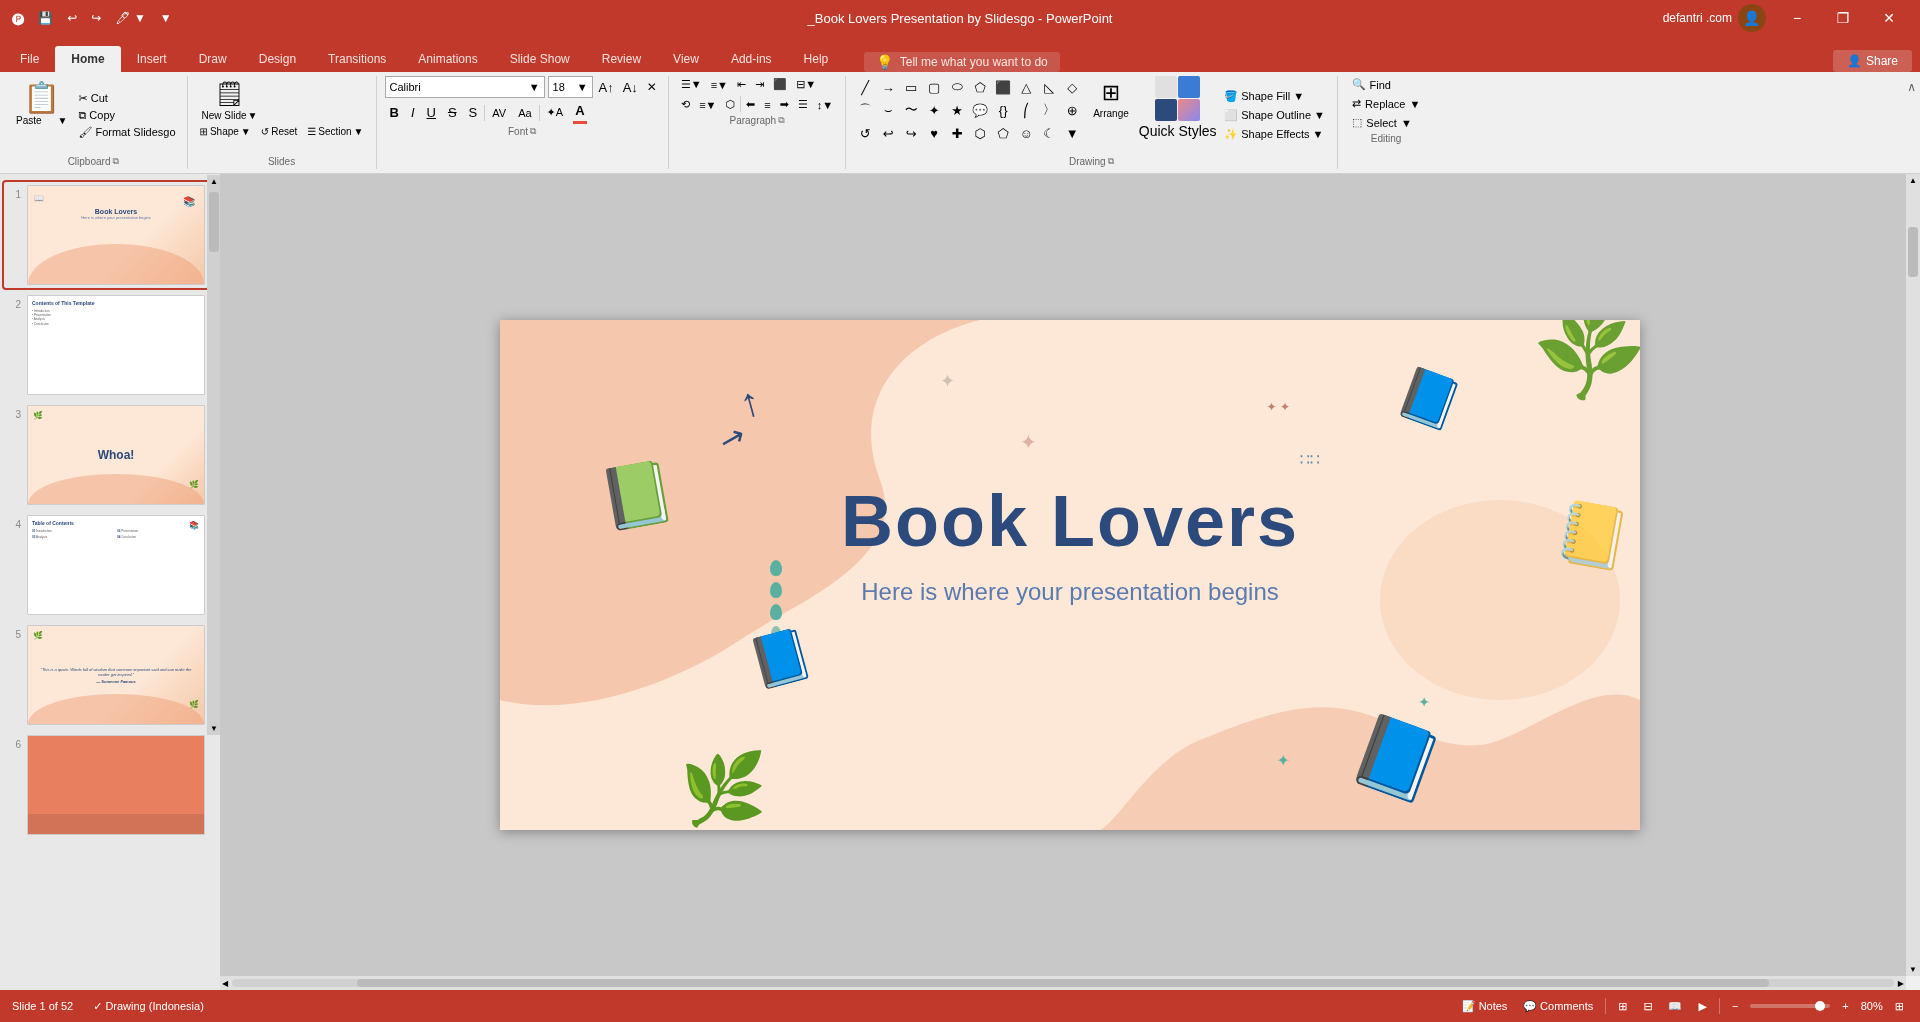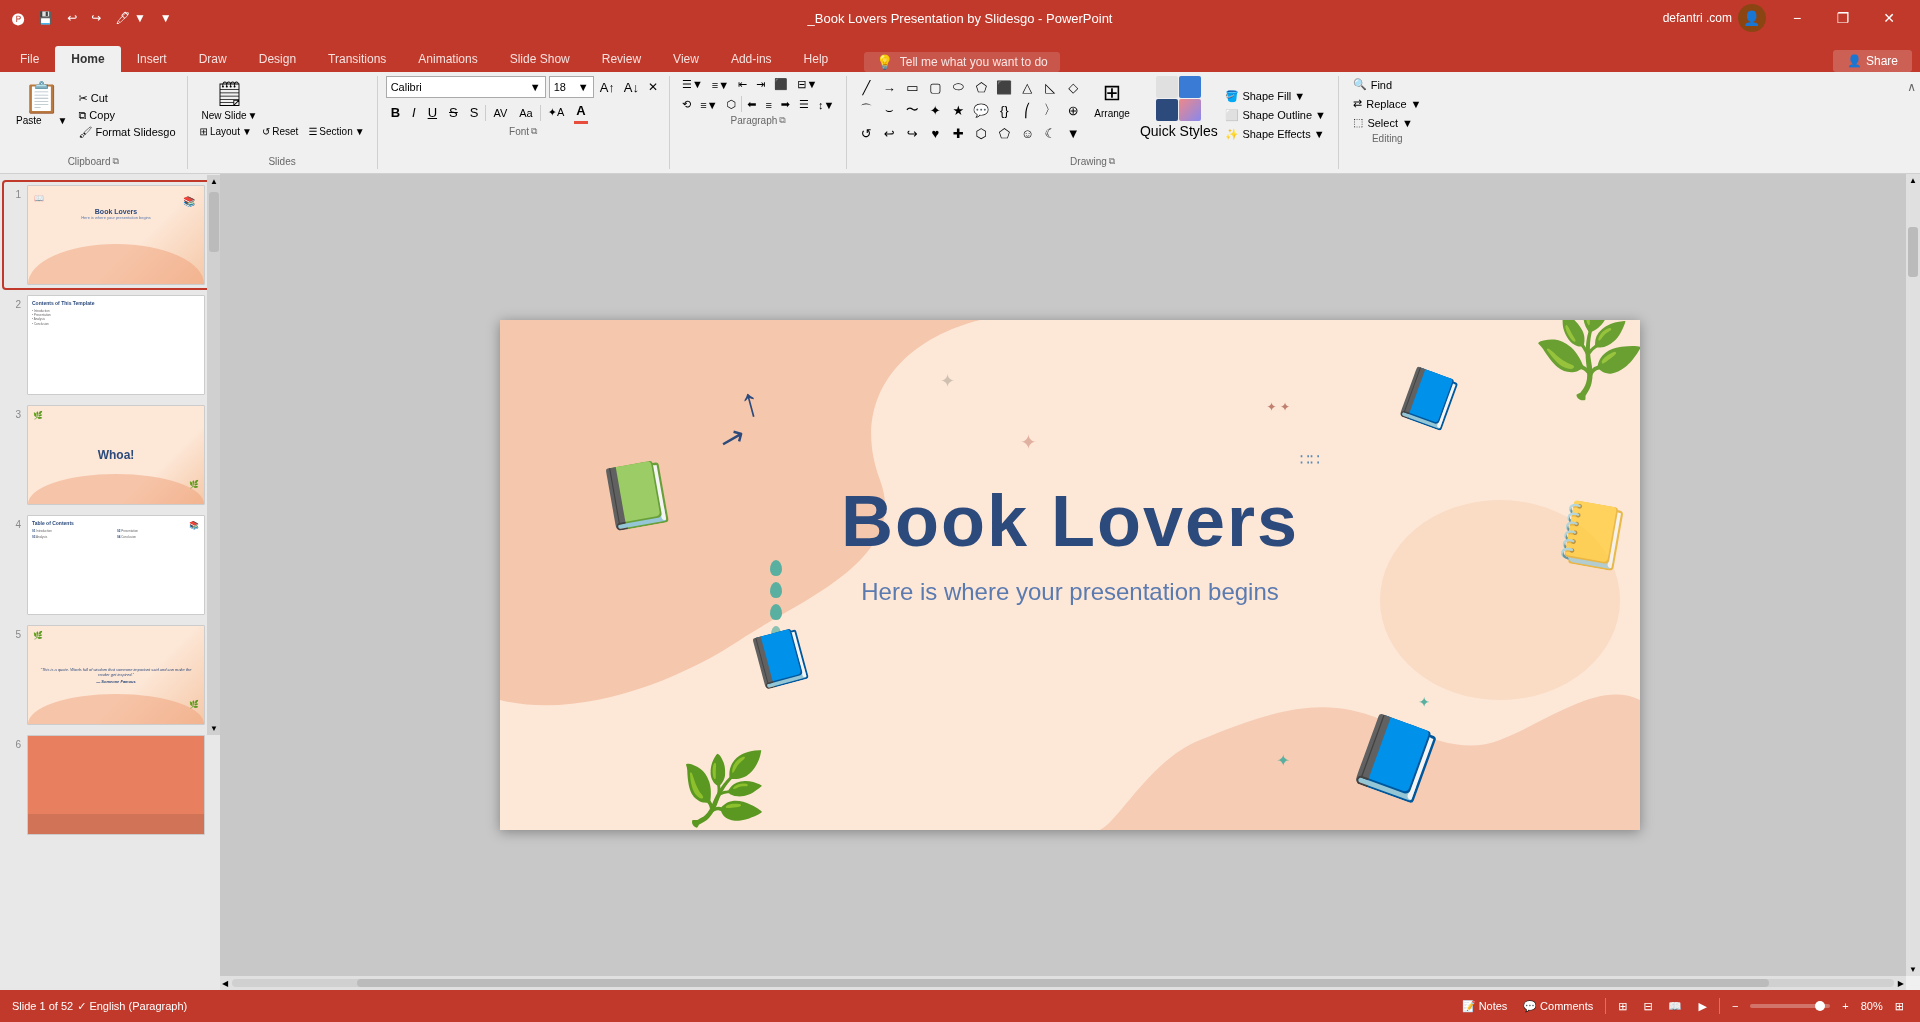--- a/index.html
+++ b/index.html
@@ -84,21 +84,21 @@
     .slide-thumb.active { outline: 2px solid #c0392b; }
     .slide-num { font-size: 10px; color: #888; min-width: 14px; text-align: right; margin-top: 4px; }
     .slide-img {
       width: 178px; height: 100px; background: #fde8d8; border: 1px solid #ccc; flex-shrink: 0; overflow: hidden; position: relative; border-radius: 1px;
     }
 
     
     .status-bar {
       height: 32px; background: #c0392b; display: flex; align-items: center; justify-content: space-between; padding: 0 12px; flex-shrink: 0;
     }
-    .status-left { display: flex; align-items: center; }
+    .status-left { display: flex; align-items: center; gap: 16px; }
     .status-right { display: flex; align-items: center; gap: 8px; }
     .status-text { font-size: 11px; color: white; }
     .status-btn { background: none; border: none; color: white; font-size: 11px; cursor: pointer; padding: 2px 4px; display: flex; align-items: center; gap: 3px; }
 
     
     .thumb-1 { background: linear-gradient(135deg, #fde8d8 60%, #f5c8a8 100%); }
     .thumb-2 { background: #fff; }
     .thumb-3 { background: linear-gradient(135deg, #fde8d8 70%, #f5c8a8 100%); }
     .thumb-4 { background: #fff; }
     .thumb-5 { background: linear-gradient(135deg, #fde8d8 60%, #f5c8a8 100%); }
@@ -221,21 +221,21 @@
           <span style="font-size:24px;">🗒</span>
           <span style="font-size:10px;display:flex;align-items:center;gap:1px;">
             <span>New Slide</span>
               <span>▼</span>
           </span>
         </button>
       </div>
       <div style="display:flex;gap:2px;">
         <button style="font-size:10px;padding:1px 4px;cursor:pointer;border:none;background:none;border-radius:2px;display:flex;align-items:center;gap:2px;">
           <span>⊞</span>
-          <span>Layout</span>
+          <span>Shape</span>
             <span>▼</span>
         </button>
         <button style="font-size:10px;padding:1px 4px;cursor:pointer;border:none;background:none;border-radius:2px;display:flex;align-items:center;gap:2px;">
           <span>↺</span>
           <span>Reset</span>
         </button>
         <button style="font-size:10px;padding:1px 4px;cursor:pointer;border:none;background:none;border-radius:2px;display:flex;align-items:center;gap:2px;">
           <span>☰</span>
           <span>Section</span>
             <span>▼</span>
@@ -584,21 +584,21 @@
     </div>
 
   </div>
 </div>
 
 <div class="status-bar">
   <div class="status-left">
     <span class="status-text">Slide 1 of 52</span>
     <button class="status-btn">
       <span>✓</span>
-      <span>English (Paragraph)</span>
+      <span>Drawing (Indonesia)</span>
     </button>
   </div>
   <div class="status-right">
 
     <button class="status-btn">
       <span>📝</span>
       <span>Notes</span>
     </button>
 
     <button class="status-btn">

